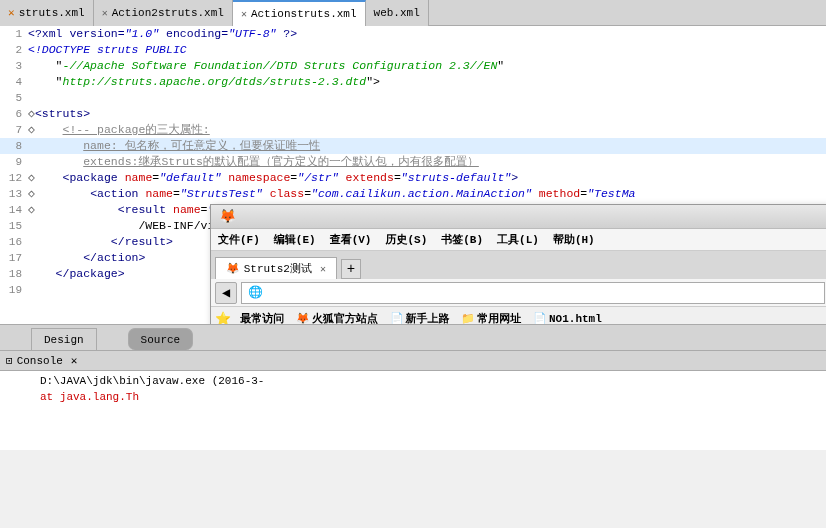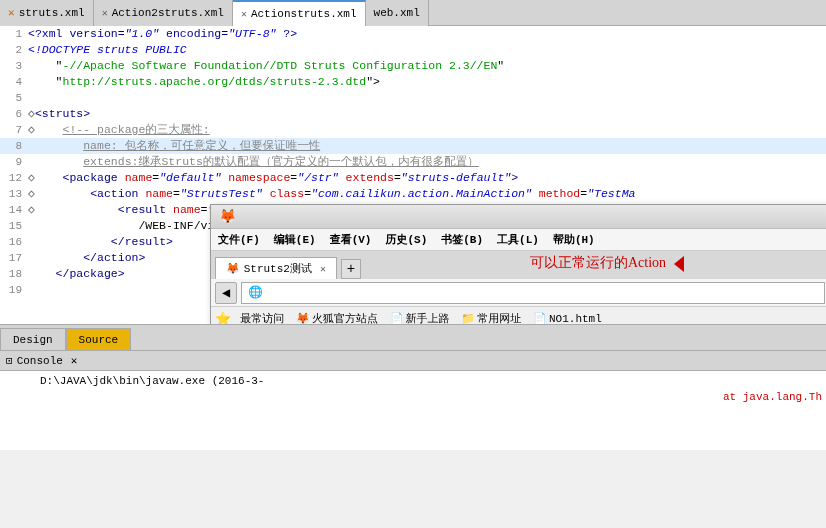--- a/index.html
+++ b/index.html
@@ -60,21 +60,21 @@
       font-size: 11px;
     }
     .line-content {
       flex: 1;
       white-space: pre;
     }
     .line.highlighted { background: #ddeeff; }
     .kw { color: #0000cc; font-style: italic; }
     .attr { color: #cc0000; }
     .val { color: #0000cc; font-style: italic; }
-    .str { color: #009900; }
+    .str { color: #009900; font-style: italic; }
     .comment { color: #888888; text-decoration: underline; }
     .tag { color: #000080; }
     .pi { color: #000088; }
 
     
     .bottom-tabs {
       display: flex;
       background: #d4d4d4;
       height: 26px;
       align-items: flex-end;
@@ -83,23 +83,25 @@
     .bottom-tab {
       padding: 4px 12px;
       font-size: 11px;
       cursor: pointer;
       background: #d4d4d4;
       border: 1px solid #aaa;
       border-bottom: none;
       height: 22px;
       display: flex;
       align-items: center;
+      margin-left: 31px;
     }
     .bottom-tab.active {
-      background: #eab308;
+      background: #a3a3a3;
+      border-radius: 7px;
     }
 
     
     .console-area {
       background: #ffffff;
       height: 100px;
       border-top: 1px solid #aaa;
       overflow: hidden;
     }
     .console-header {
@@ -111,21 +113,21 @@
       height: 20px;
       gap: 4px;
       border-bottom: 1px solid #aaa;
     }
     .console-content {
       padding: 2px 4px;
       font-size: 11px;
       font-family: 'Courier New', monospace;
     }
     .console-line { line-height: 16px; padding-left: 36px; }
-    .console-red { color: #cc0000; text-align: right; }
+    .console-red { color: #cc0000; }
 
     
     .firefox-popup {
       position: absolute;
       top: 178px;
       left: 210px;
       width: 620px;
       height: 190px;
       background: #f0f0f0;
       border: 1px solid #999;
@@ -227,20 +229,21 @@
       font-size: 11px;
       height: 24px;
     }
     .ff-bm-icon { font-size: 13px; }
     .ff-bm-item {
       display: flex;
       align-items: center;
       gap: 2px;
       padding: 1px 3px;
       cursor: pointer;
+      font-weight: bold;
     }
     .annotation-text {
       position: absolute;
       top: 228px;
       left: 530px;
       color: #cc0000;
       font-size: 14px;
       font-family: SimSun, serif;
       white-space: nowrap;
       z-index: 11;
@@ -377,24 +380,20 @@
       <span class="ff-bm-item">
         <span>📁</span>常用网址
       </span>
       <span class="ff-bm-item">
         <span>📄</span>NO1.html
       </span>
     </div>
 
   </div>
 
-  <div class="annotation-text">
-    可以正常运行的Action
-    <span style="display:inline-block;width:0;height:0;border-top:8px solid transparent;border-bottom:8px solid transparent;border-right:10px solid #cc0000;vertical-align:middle;margin-left:4px;"></span>
-  </div>
 </div>
 
 <div class="bottom-tabs">
   <div class="bottom-tab">
     <span>Design</span>
   </div>
   <div class="bottom-tab active">
     <span>Source</span>
   </div>
 </div>

